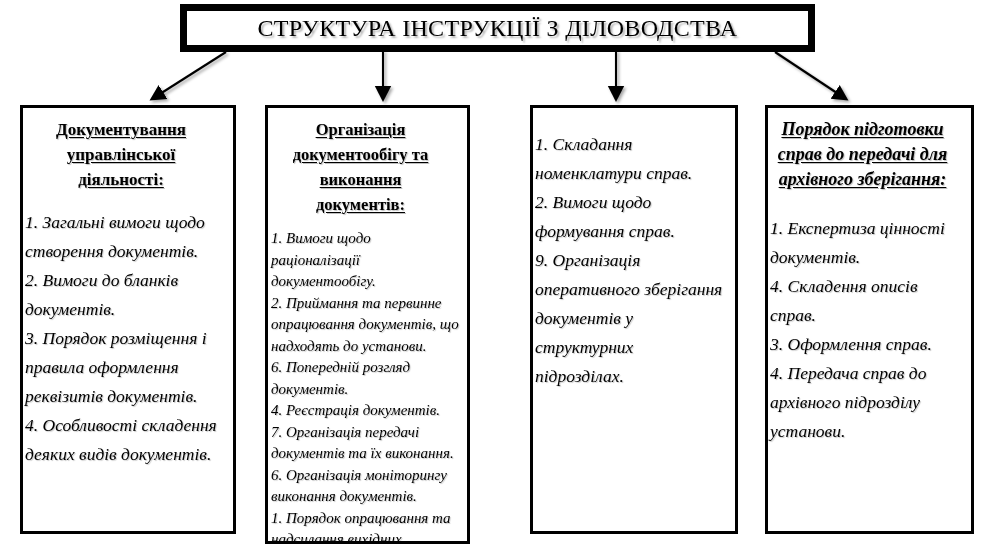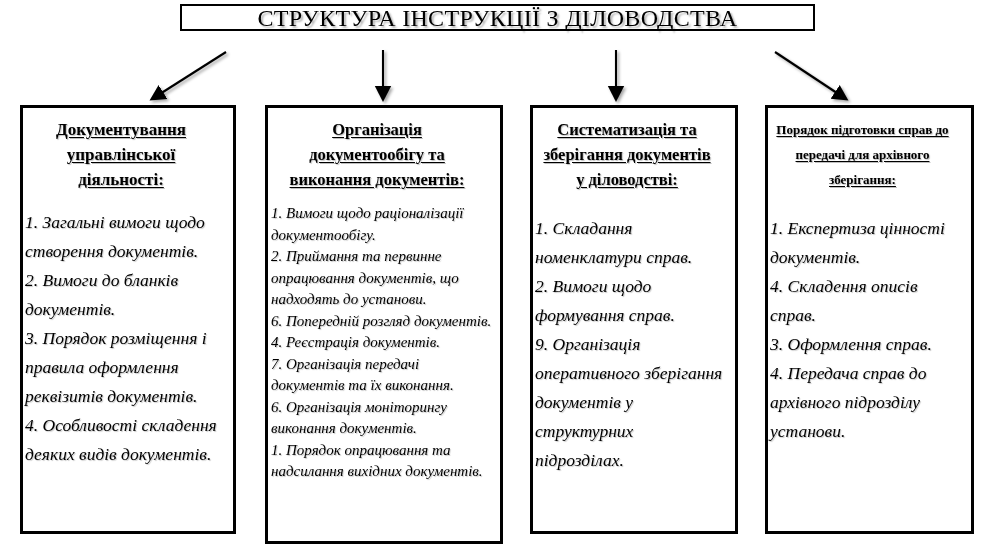--- a/index.html
+++ b/index.html
@@ -18,22 +18,22 @@
     overflow: hidden;
     background: #ffffff;
   }
 
   
   .title-box {
     position: absolute;
     left: 180px;
     top: 4px;
     width: 635px;
-    height: 27px;
-    border: 2px solid #000000;
+    height: 48px;
+    border: 7px solid #000000;
     background: #ffffff;
     box-sizing: border-box;
     display: flex;
     align-items: center;
     justify-content: center;
     text-shadow: 2px 2px 2px rgba(0,0,0,0.30);
   }
   .title-text {
     font-size: 24px;
     line-height: 26px;
@@ -53,37 +53,37 @@
 
   
   .col-box {
     position: absolute;
     border: 3px solid #000000;
     background: #ffffff;
     box-sizing: border-box;
     overflow: hidden;
   }
   #col-box-0 { left: 20px;  top: 105px; width: 216px; height: 429px; }
-  #col-box-1 { left: 265px; top: 105px; width: 238px; height: 439px; }
+  #col-box-1 { left: 265px; top: 105px; width: 205px; height: 439px; }
   #col-box-2 { left: 530px; top: 105px; width: 208px; height: 429px; }
   #col-box-3 { left: 765px; top: 105px; width: 209px; height: 429px; }
 
   .col-head {
     font-weight: bold;
     text-align: center;
     text-decoration: underline;
     text-underline-offset: 2px;
     font-size: 17px;
     line-height: 25px;
     padding: 9px 20px 0 6px;
     text-shadow: 1px 1px 1px rgba(0,0,0,0.25);
   }
   #col-box-1 .col-head { font-size: 16.5px; line-height: 25px; }
   #col-box-2 .col-head { font-size: 16.5px; line-height: 25px; }
-  #col-box-3 .col-head { font-size: 13px; line-height: 25px; }
+  #col-box-3 .col-head { font-size: 18px; line-height: 25px; font-style: italic; }
 
   .col-items {
     font-style: italic;
     font-size: 17.5px;
     line-height: 29px;
     padding: 16px 9px 0 2px;
     text-shadow: 1px 1px 1px rgba(0,0,0,0.22);
   }
   .col-item { margin: 0; }
 
@@ -139,21 +139,20 @@
       <p class="col-item">2. Приймання та первинне опрацювання документів, що надходять до установи.</p>
       <p class="col-item">6. Попередній розгляд документів.</p>
       <p class="col-item">4. Реєстрація документів.</p>
       <p class="col-item">7. Організація передачі документів та їх виконання.</p>
       <p class="col-item">6. Організація моніторингу виконання документів.</p>
       <p class="col-item">1. Порядок опрацювання та надсилання вихідних документів.</p>
     </div>
   </div>
 
   <div class="col-box" id="col-box-2">
-    <div class="col-head">Систематизація та зберігання документів у діловодстві:</div>
     <div class="col-items">
       <p class="col-item">1. Складання номенклатури справ.</p>
       <p class="col-item">2. Вимоги щодо формування справ.</p>
       <p class="col-item">9. Організація оперативного зберігання документів у структурних підрозділах.</p>
     </div>
   </div>
 
   <div class="col-box" id="col-box-3">
     <div class="col-head">Порядок підготовки справ до передачі для архівного зберігання:</div>
     <div class="col-items">

